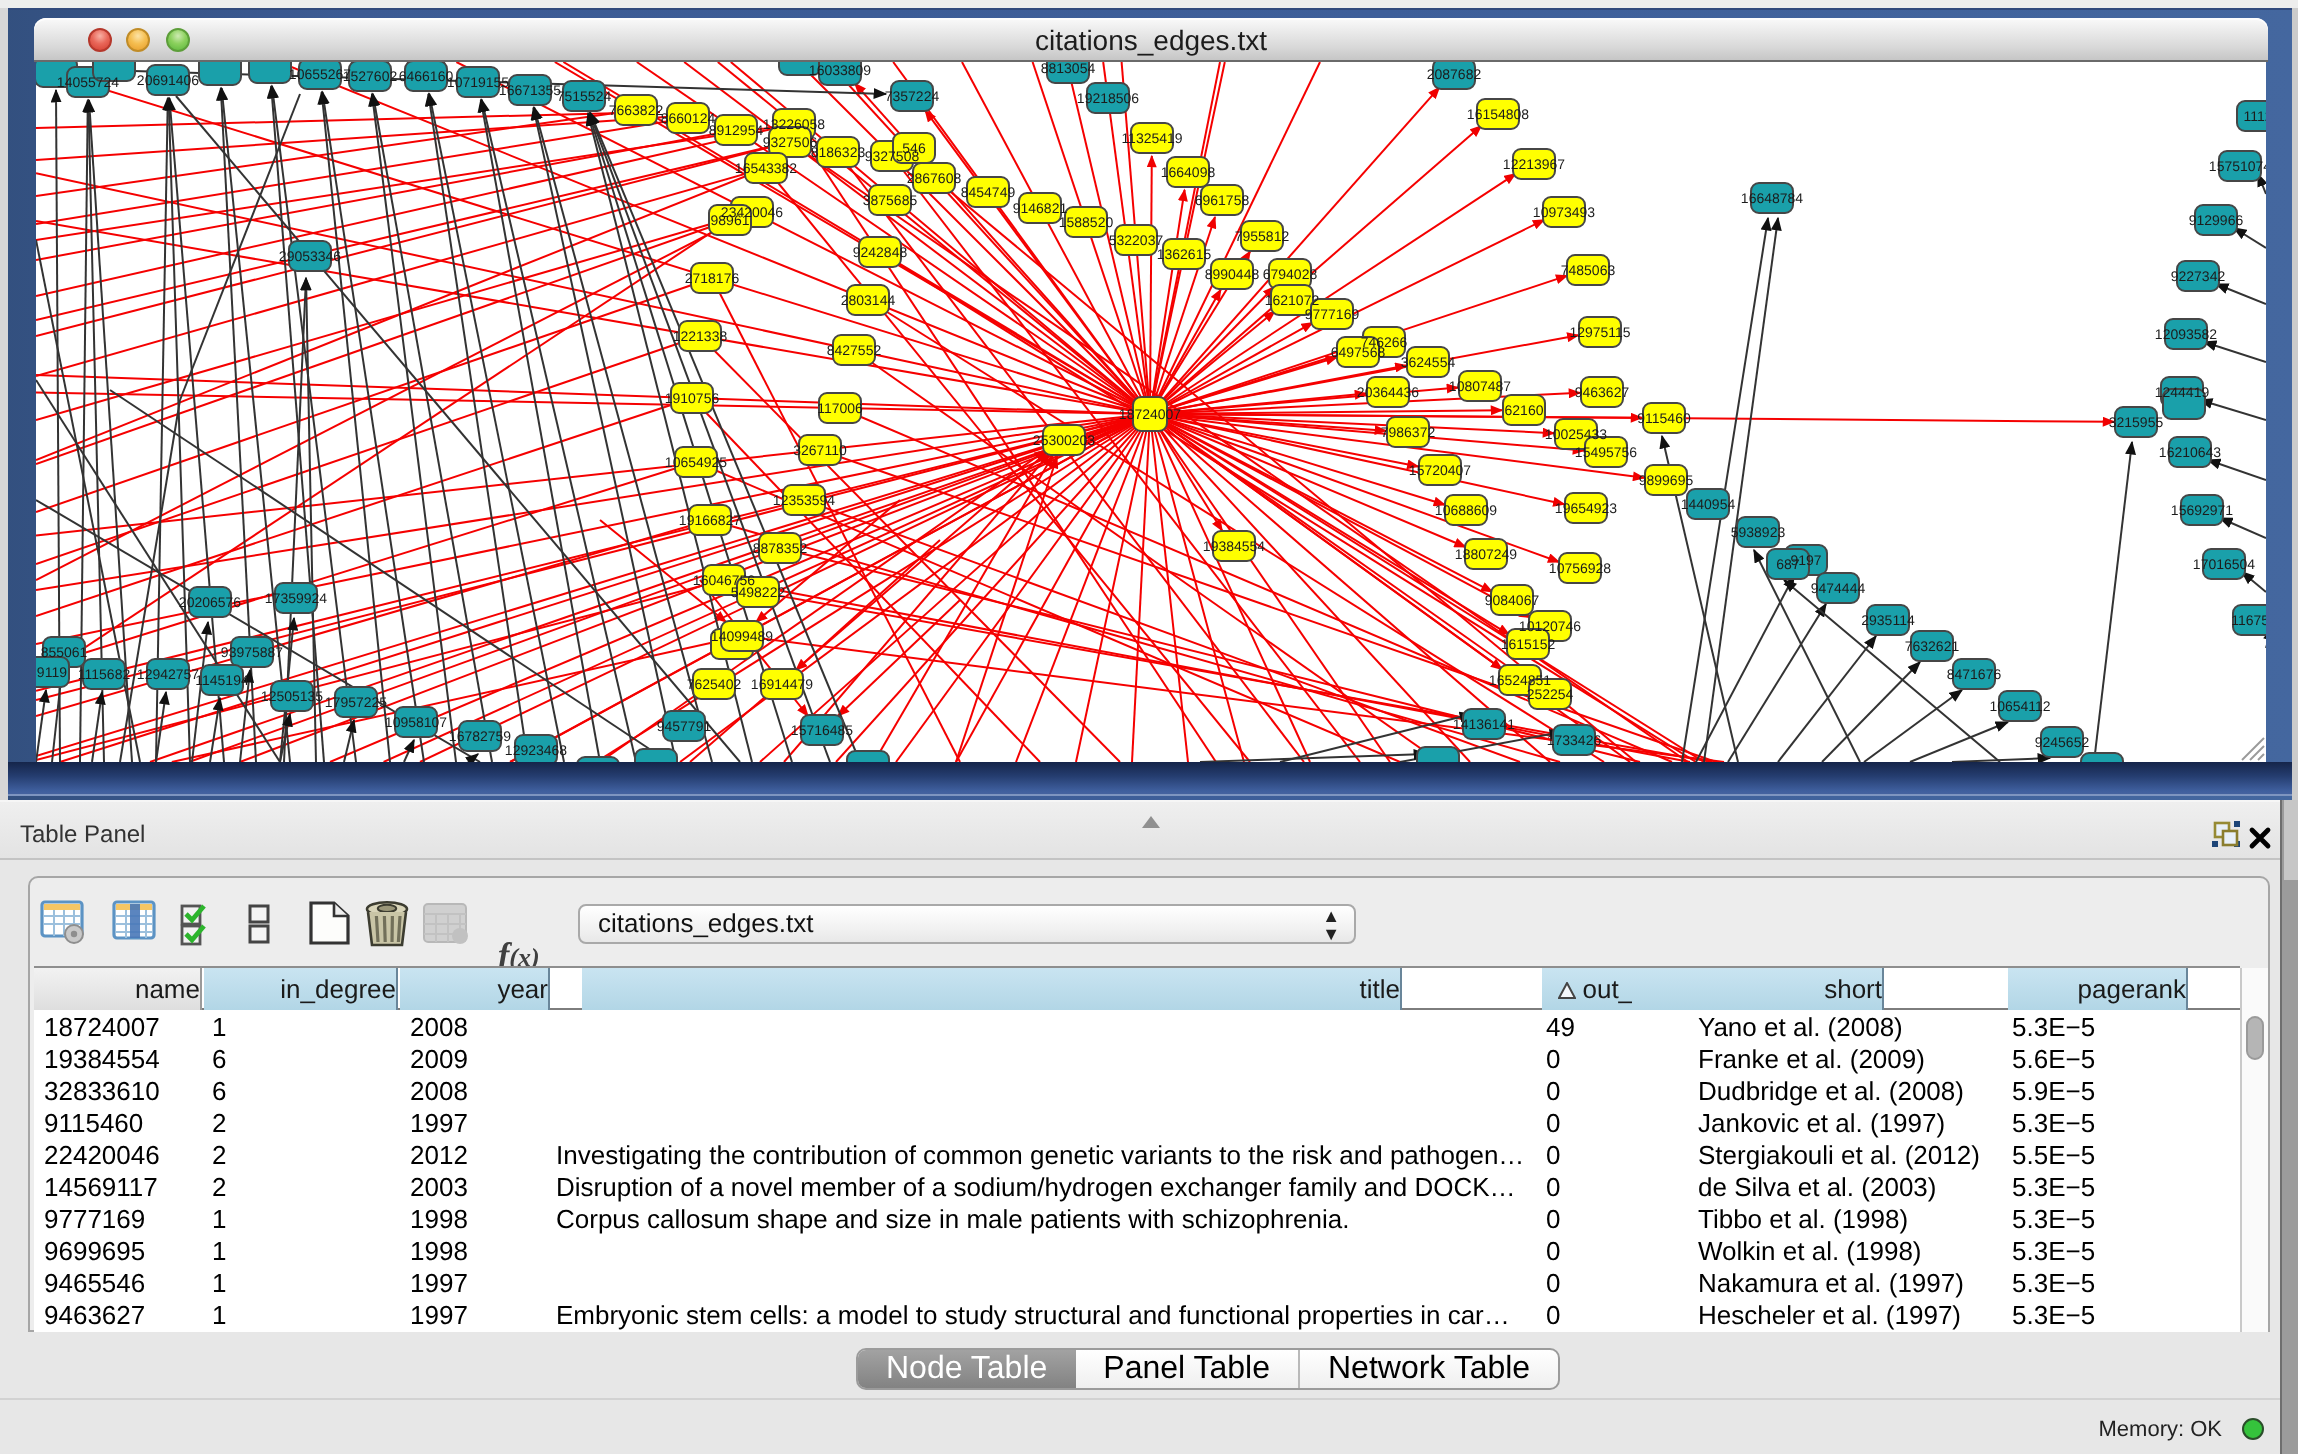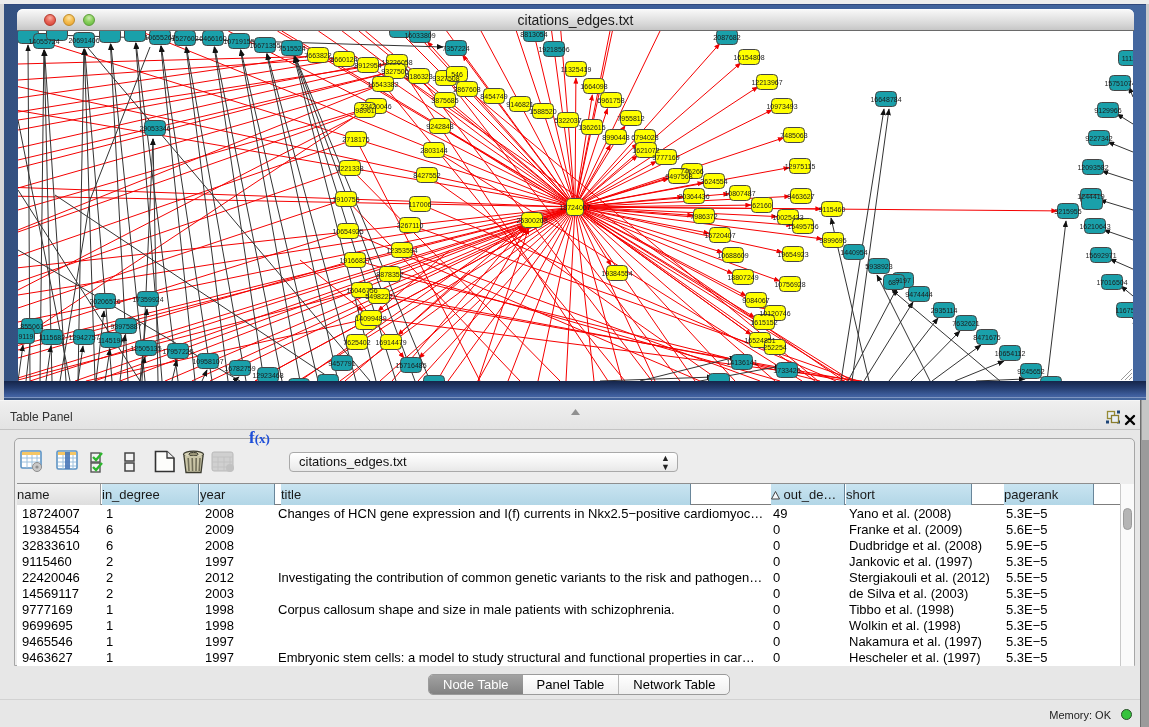--- a/index.html
+++ b/index.html
@@ -22,38 +22,38 @@
 #phx{position:absolute;right:13px;top:412px}
 #phf{position:absolute;right:29px;top:410px;width:14px;height:13px}
 #divgrip{position:absolute;left:571px;top:401px;width:9px;height:6px}
 #container{position:absolute;left:14px;top:438px;width:1121px;height:228px;background:#ededed;border:1px solid #a6a6a6;border-radius:5px 5px 0 0}
 .tbicon{position:absolute;top:449px}
 #combo{position:absolute;left:289px;top:452px;width:389px;height:20px;background:linear-gradient(#ffffff,#f2f2f2 60%,#e8e8e8);border:1px solid #a9a9a9;border-radius:4px;font-size:13px;color:#111;line-height:18px;padding-left:9px}
 #combo .ar{position:absolute;right:7px;top:1px;font-size:9px;color:#222;line-height:9px}
 
 #tbl{position:absolute;left:17px;top:483px;width:1103px;height:183px;background:#fff}
 #thead{position:absolute;left:17px;top:483px;width:1103px;height:22px;border-top:1px solid #8e8e8e;border-bottom:1px solid #7d7d7d;background:#fff}
-.th{position:absolute;top:0;height:21px;font-size:13px;color:#1a1a1a;text-align:left;line-height:21px;background:linear-gradient(#c9e4f1,#b2d6e6);border-right:1px solid #69869a}
+.th{position:absolute;top:0;height:21px;font-size:13px;color:#1a1a1a;text-align:right;line-height:21px;background:linear-gradient(#c9e4f1,#b2d6e6);border-right:1px solid #69869a}
 #th0{left:0;width:84px;background:linear-gradient(#f2f2f2,#dedede);border-right:1px solid #9a9a9a}
 #th1{left:85px;width:97px}
 #th2{left:183px;width:75px}
-#th3{left:264px;width:410px}
+#th3{left:274px;width:410px}
 #th4{left:754px;width:74px}
-#th5{left:829px;width:126px}
+#th5{left:799px;width:126px}
 #th6{left:987px;width:90px}
 #rows{position:absolute;left:17px;top:506px;width:1103px;font-size:13px;color:#000}
 .tr{height:16px;line-height:16px;white-space:nowrap;position:relative}
 .tr span{position:absolute;top:0;display:block;overflow:hidden}
 .c0{left:5px;width:80px}.c1{left:89px;width:90px}.c2{left:188px;width:70px}
 .c3{left:261px;width:492px}.c4{left:756px;width:70px}.c5{left:832px;width:155px}
 .c6{left:989px;width:88px}
 #vsb{position:absolute;left:1120px;top:484px;width:14px;height:182px;background:#fafafa;border-left:1px solid #c9c9c9}
 #vsb .th{position:absolute;left:2px;top:24px;width:9px;height:22px;background:#b5b5b5;border:1px solid #9a9a9a;border-radius:5px}
 
-#tabs{position:absolute;left:428px;top:674px;height:21px;border:1px solid #9b9b9b;border-radius:5px;overflow:hidden;font-size:13px;line-height:19px;background:linear-gradient(#ffffff,#efefef)}
+#tabs{position:absolute;left:428px;top:674px;height:21px;border:1px solid #9b9b9b;border-radius:5px;overflow:hidden;font-size:16px;line-height:19px;background:linear-gradient(#ffffff,#efefef)}
 #tabs span{display:inline-block;padding:0 14px;float:left;height:21px}
 #tabs .sel{background:linear-gradient(#a2a2a2,#7f7f7f);color:#fff}
 #tabs .dv{width:0;padding:0;border-left:1px solid #b9b9b9;height:21px}
 #mem{position:absolute;right:38px;top:709px;font-size:11px;color:#222}
 #memdot{position:absolute;right:17px;top:709px;width:11px;height:11px;border-radius:6px;background:#35c33c;border:1px solid #2a4d2a}
 #rbar{position:absolute;right:0px;top:400px;width:9px;height:327px;background:#9b9b9b;border-left:1px solid #6e6e6e}
 #rbar .i{position:absolute;left:1px;right:0;top:0;height:40px;background:#c6c6c6}
 .botline{position:absolute;left:0;right:9px;top:699px;height:1px;background:#d2d2d2}
 </style></head>
 <body>
@@ -625,39 +625,38 @@
  <ellipse cx="11.5" cy="4.5" rx="10" ry="3.4" fill="#d8d4b8" stroke="#3c3c30" stroke-width="1.3"></ellipse>
  <ellipse cx="11.5" cy="4.2" rx="4.6" ry="1.8" fill="#9a9678" stroke="#3c3c30"></ellipse>
  <path d="M2 6 L4 22.5 H19 L21 6" fill="#c9c5a6" stroke="#3c3c30" stroke-width="1.3"></path>
  <path d="M6.2 8 L7 21 M10.2 8 L10.6 21 M14.2 8 L14 21 M18 8 L17.2 21" stroke="#72705a" stroke-width="1.6"></path>
 </svg></div>
 <div class="tbicon" style="left:211px;top:451px;opacity:0.55"><svg width="24" height="22">
  <rect x="1" y="1" width="21" height="19" rx="2" fill="#b9b9b9" stroke="#8e8e8e"></rect>
  <path d="M1 6 H22 M1 11 H22 M1 16 H22 M7 6 V20 M13 6 V20 M19 6 V20" stroke="#a0a0a0"></path>
  <circle cx="19" cy="17" r="4" fill="#9e9e9e"></circle>
 </svg></div>
-<div class="tbicon" style="left:249px;top:428px;font-family:'Liberation Serif',serif;font-size:17px;font-weight:bold;color:#1d4ed8">f<span style="font-size:13px">(x)</span></div>
+<div class="tbicon" style="left:249px;top:468px;font-family:'Liberation Serif',serif;font-style:italic;font-size:17px;font-weight:bold;color:#404040">f<span style="font-size:13px">(x)</span></div>
 <div id="combo">citations_edges.txt<span class="ar">▲<br>▼</span></div>
 <div id="thead">
  <div class="th" id="th0">name</div>
  <div class="th" id="th1">in_degree</div>
  <div class="th" id="th2">year</div>
  <div class="th" id="th3">title</div>
  <div class="th" id="th4"><svg width="9" height="9" style="vertical-align:-1px">
         <path d="M4.5 0.5 L8.5 8 H0.5 z" fill="#f4f8fb" stroke="#444" stroke-width="1"></path>
       </svg> out_de…</div>
  <div class="th" id="th5">short</div>
  <div class="th" id="th6">pagerank</div>
 </div>
 <div id="rows">
 <div class="tr">
       <span class="c0">18724007</span>
       <span class="c1">1</span>
       <span class="c2">2008</span>
-      <span class="c3">Changes of HCN gene expression and I(f) currents in Nkx2.5−positive cardiomyoc…</span>
       <span class="c4">49</span>
       <span class="c5">Yano et al. (2008)</span>
       <span class="c6">5.3E−5</span>
     </div>
 <div class="tr">
       <span class="c0">19384554</span>
       <span class="c1">6</span>
       <span class="c2">2009</span>
       <span class="c4">0</span>
       <span class="c5">Franke et al. (2009)</span>
@@ -685,20 +684,21 @@
       <span class="c2">2012</span>
       <span class="c3">Investigating the contribution of common genetic variants to the risk and pathogen…</span>
       <span class="c4">0</span>
       <span class="c5">Stergiakouli et al. (2012)</span>
       <span class="c6">5.5E−5</span>
     </div>
 <div class="tr">
       <span class="c0">14569117</span>
       <span class="c1">2</span>
       <span class="c2">2003</span>
+      <span class="c3">Disruption of a novel member of a sodium/hydrogen exchanger family and DOCK…</span>
       <span class="c4">0</span>
       <span class="c5">de Silva et al. (2003)</span>
       <span class="c6">5.3E−5</span>
     </div>
 <div class="tr">
       <span class="c0">9777169</span>
       <span class="c1">1</span>
       <span class="c2">1998</span>
       <span class="c3">Corpus callosum shape and size in male patients with schizophrenia.</span>
       <span class="c4">0</span>

